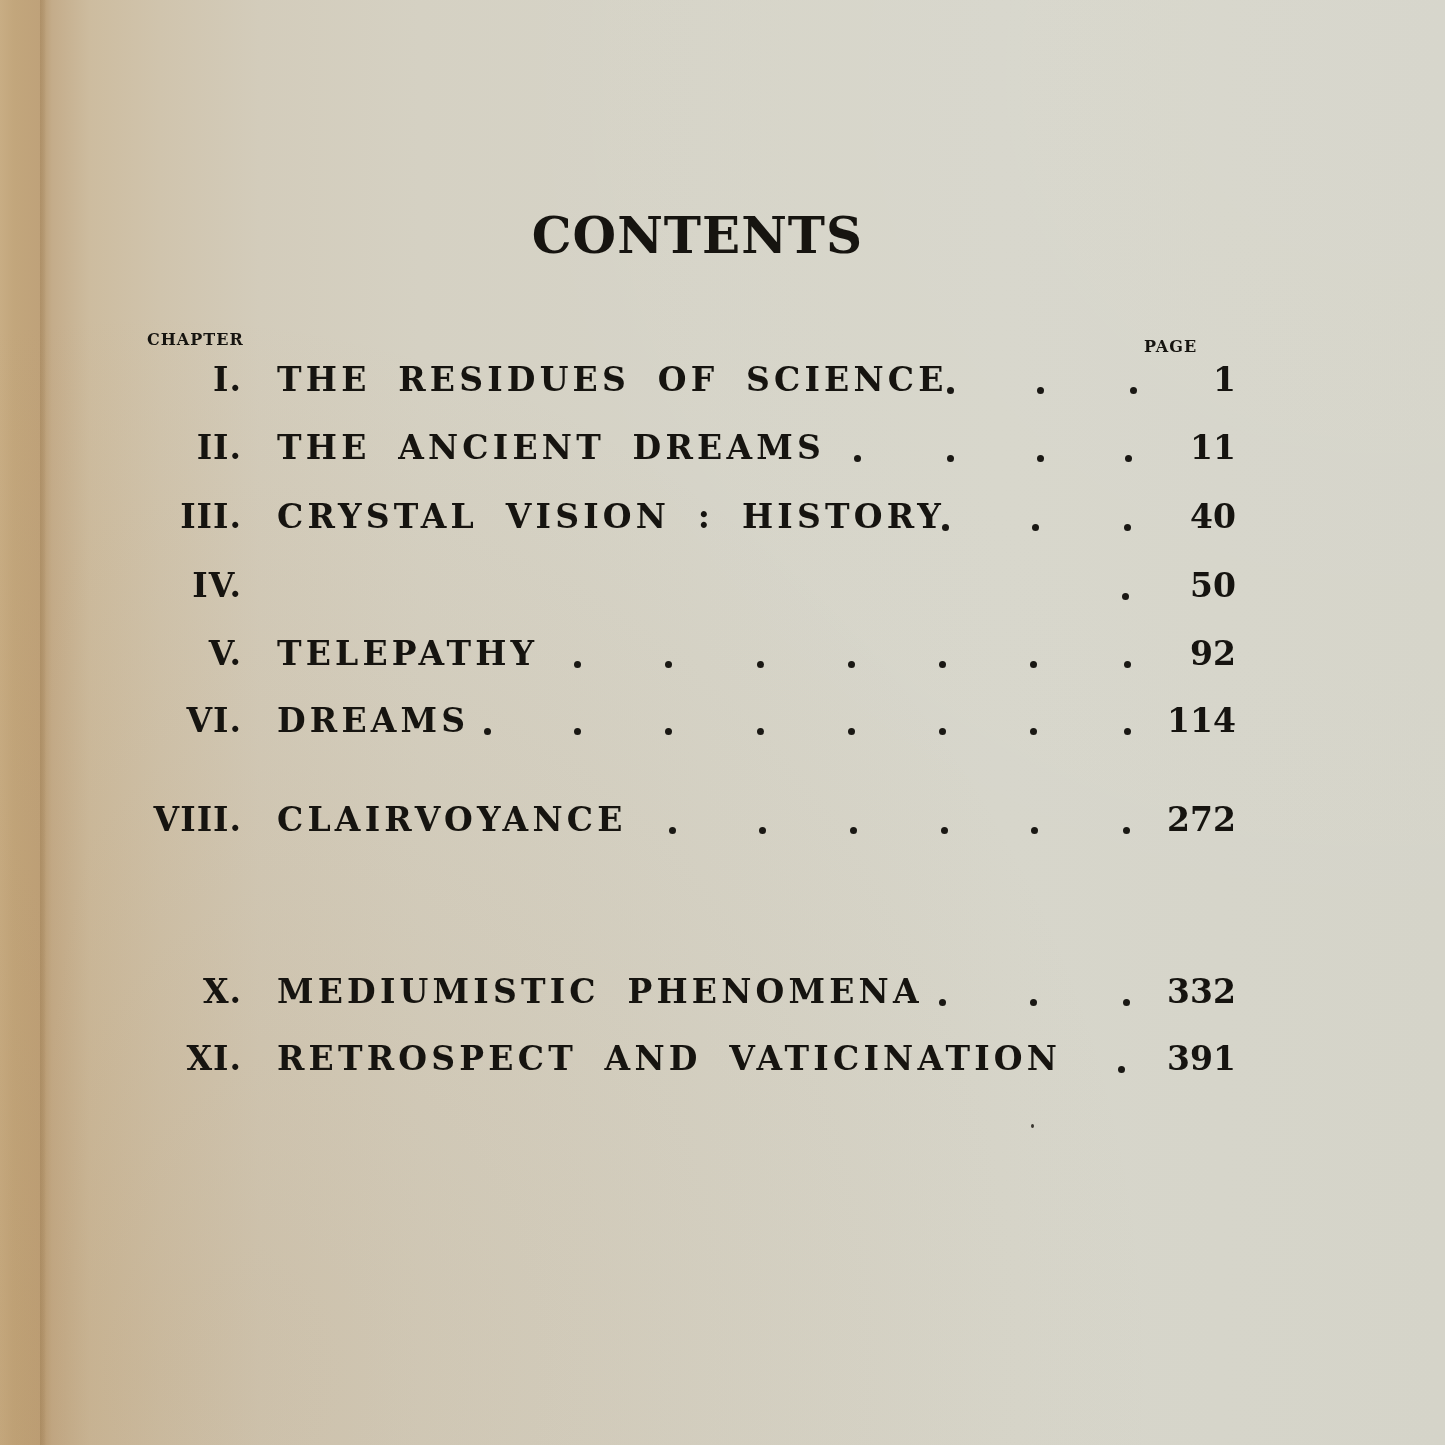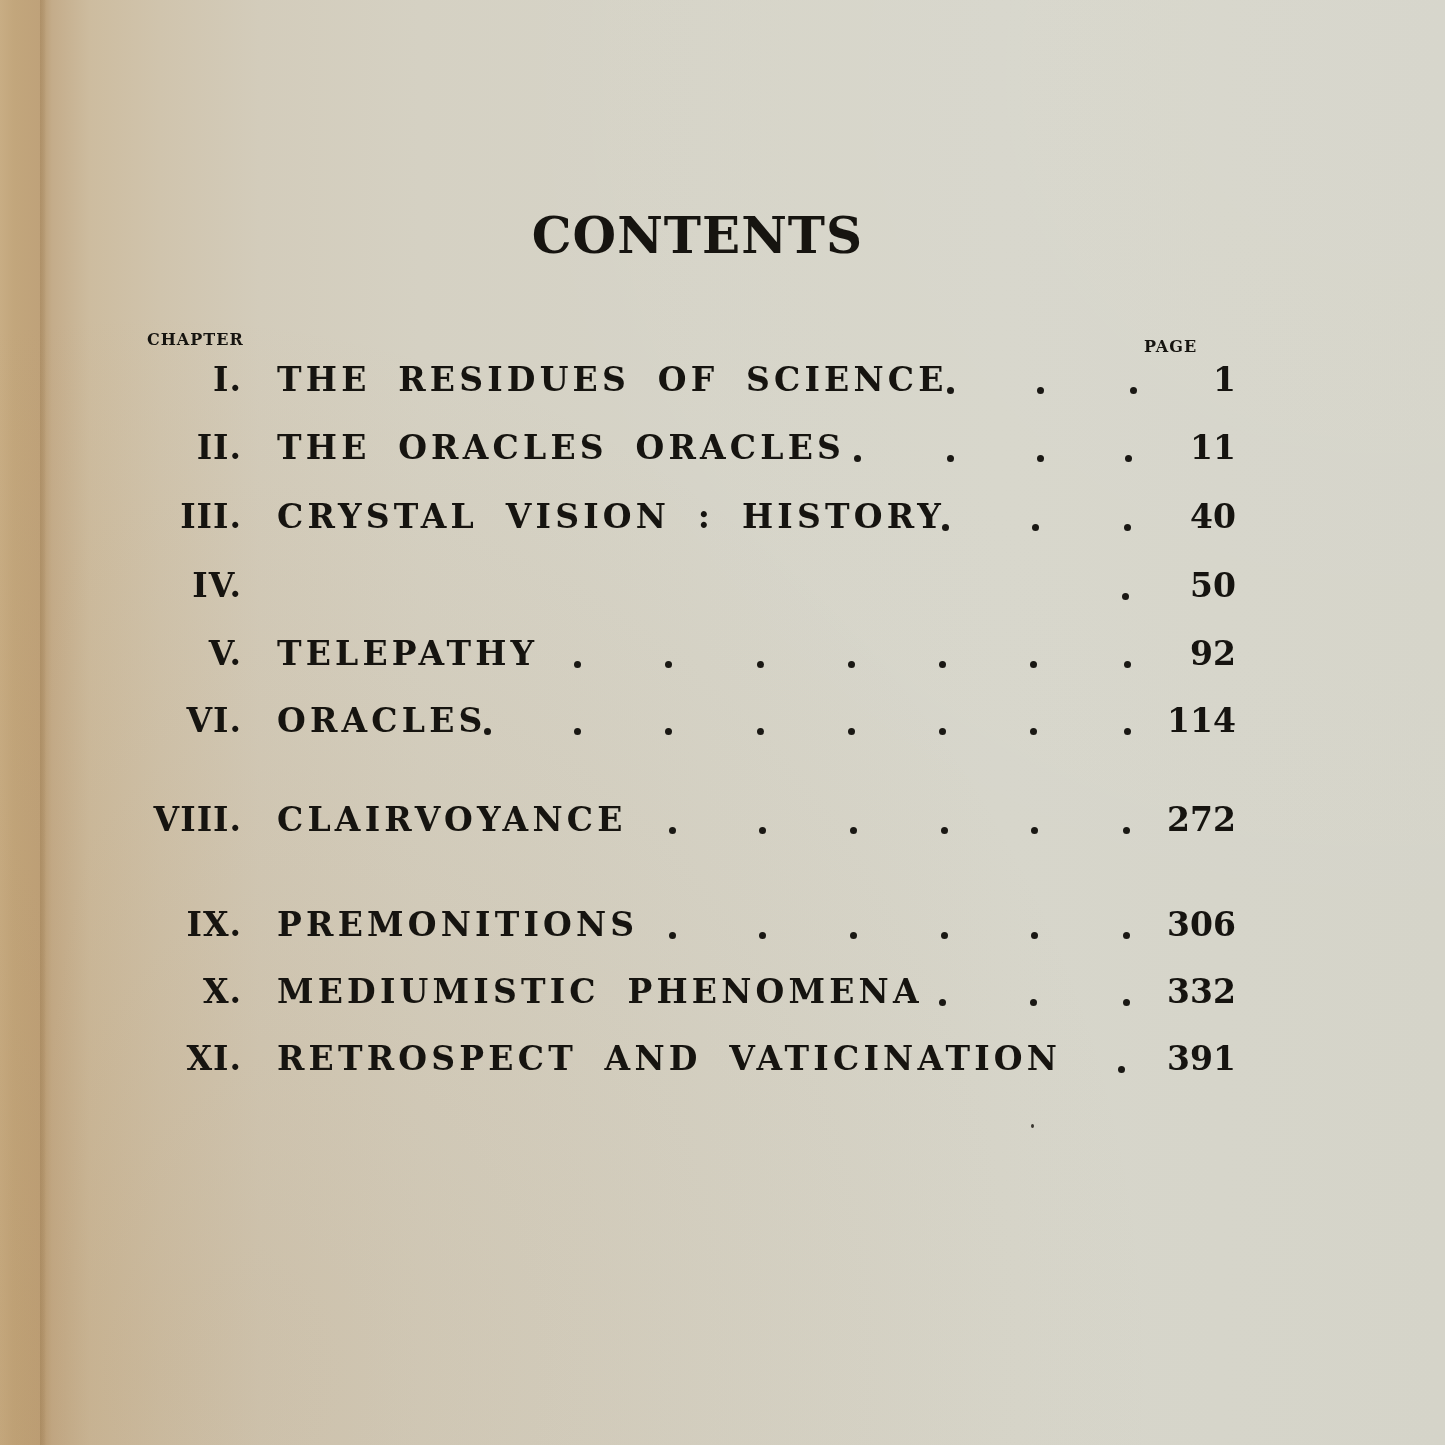--- a/index.html
+++ b/index.html
@@ -134,21 +134,21 @@
 <div class="row" style="top: 360px;">
     <span class="numeral">I.</span>
     <span class="entry-title">THE RESIDUES OF SCIENCE</span>
     <span class="page-num">1</span>
   <span class="leader-dot" style="left: 947px; top: 27px;"></span>
       <span class="leader-dot" style="left: 1037px; top: 27px;"></span>
       <span class="leader-dot" style="left: 1130px; top: 27px;"></span>
     </div>
     <div class="row" style="top: 428px;">
     <span class="numeral">II.</span>
-    <span class="entry-title">THE ORACLES ORACLES</span>
+    <span class="entry-title">THE ANCIENT DREAMS</span>
     <span class="page-num">11</span>
   <span class="leader-dot" style="left: 854px; top: 27px;"></span>
       <span class="leader-dot" style="left: 947px; top: 27px;"></span>
       <span class="leader-dot" style="left: 1037px; top: 27px;"></span>
       <span class="leader-dot" style="left: 1125px; top: 27px;"></span>
     </div>
     <div class="row" style="top: 497px;">
     <span class="numeral">III.</span>
     <span class="entry-title">CRYSTAL VISION : HISTORY</span>
     <span class="page-num">40</span>
@@ -168,21 +168,21 @@
   <span class="leader-dot" style="left: 574px; top: 27px;"></span>
       <span class="leader-dot" style="left: 665px; top: 27px;"></span>
       <span class="leader-dot" style="left: 757px; top: 27px;"></span>
       <span class="leader-dot" style="left: 848px; top: 27px;"></span>
       <span class="leader-dot" style="left: 939px; top: 27px;"></span>
       <span class="leader-dot" style="left: 1030px; top: 27px;"></span>
       <span class="leader-dot" style="left: 1124px; top: 27px;"></span>
     </div>
     <div class="row" style="top: 701px;">
     <span class="numeral">VI.</span>
-    <span class="entry-title">ORACLES</span>
+    <span class="entry-title">DREAMS</span>
     <span class="page-num">114</span>
   <span class="leader-dot" style="left: 484px; top: 27px;"></span>
       <span class="leader-dot" style="left: 574px; top: 27px;"></span>
       <span class="leader-dot" style="left: 665px; top: 27px;"></span>
       <span class="leader-dot" style="left: 757px; top: 27px;"></span>
       <span class="leader-dot" style="left: 848px; top: 27px;"></span>
       <span class="leader-dot" style="left: 939px; top: 27px;"></span>
       <span class="leader-dot" style="left: 1030px; top: 27px;"></span>
       <span class="leader-dot" style="left: 1124px; top: 27px;"></span>
     </div>
@@ -190,31 +190,20 @@
     <span class="numeral">VIII.</span>
     <span class="entry-title">CLAIRVOYANCE</span>
     <span class="page-num">272</span>
   <span class="leader-dot" style="left: 669px; top: 27px;"></span>
       <span class="leader-dot" style="left: 759px; top: 27px;"></span>
       <span class="leader-dot" style="left: 850px; top: 27px;"></span>
       <span class="leader-dot" style="left: 941px; top: 27px;"></span>
       <span class="leader-dot" style="left: 1031px; top: 27px;"></span>
       <span class="leader-dot" style="left: 1123px; top: 27px;"></span>
     </div>
-    <div class="row" style="top: 905px;">
-    <span class="numeral">IX.</span>
-    <span class="entry-title">PREMONITIONS</span>
-    <span class="page-num">306</span>
-  <span class="leader-dot" style="left: 669px; top: 27px;"></span>
-      <span class="leader-dot" style="left: 759px; top: 27px;"></span>
-      <span class="leader-dot" style="left: 850px; top: 27px;"></span>
-      <span class="leader-dot" style="left: 941px; top: 27px;"></span>
-      <span class="leader-dot" style="left: 1031px; top: 27px;"></span>
-      <span class="leader-dot" style="left: 1123px; top: 27px;"></span>
-    </div>
     <div class="row" style="top: 972px;">
     <span class="numeral">X.</span>
     <span class="entry-title">MEDIUMISTIC PHENOMENA</span>
     <span class="page-num">332</span>
   <span class="leader-dot" style="left: 939px; top: 27px;"></span>
       <span class="leader-dot" style="left: 1030px; top: 27px;"></span>
       <span class="leader-dot" style="left: 1123px; top: 27px;"></span>
     </div>
     <div class="row" style="top: 1039px; text-align: right;">
     <span class="numeral">XI.</span>

